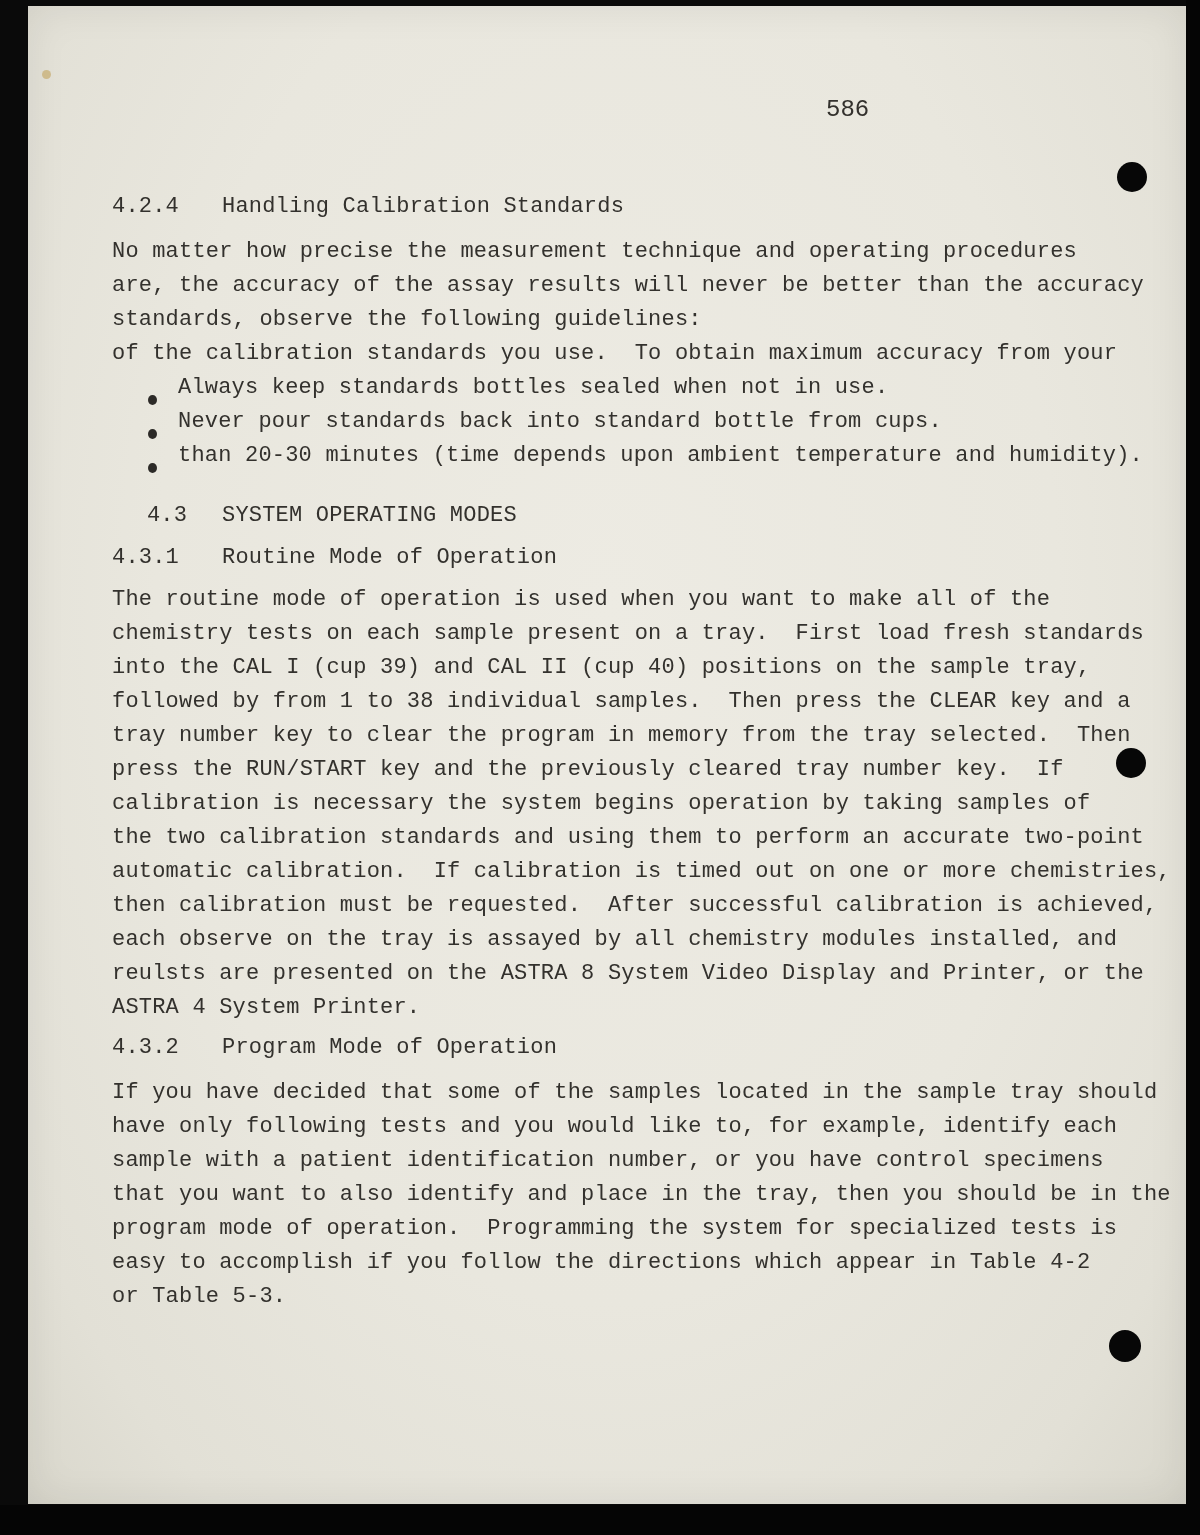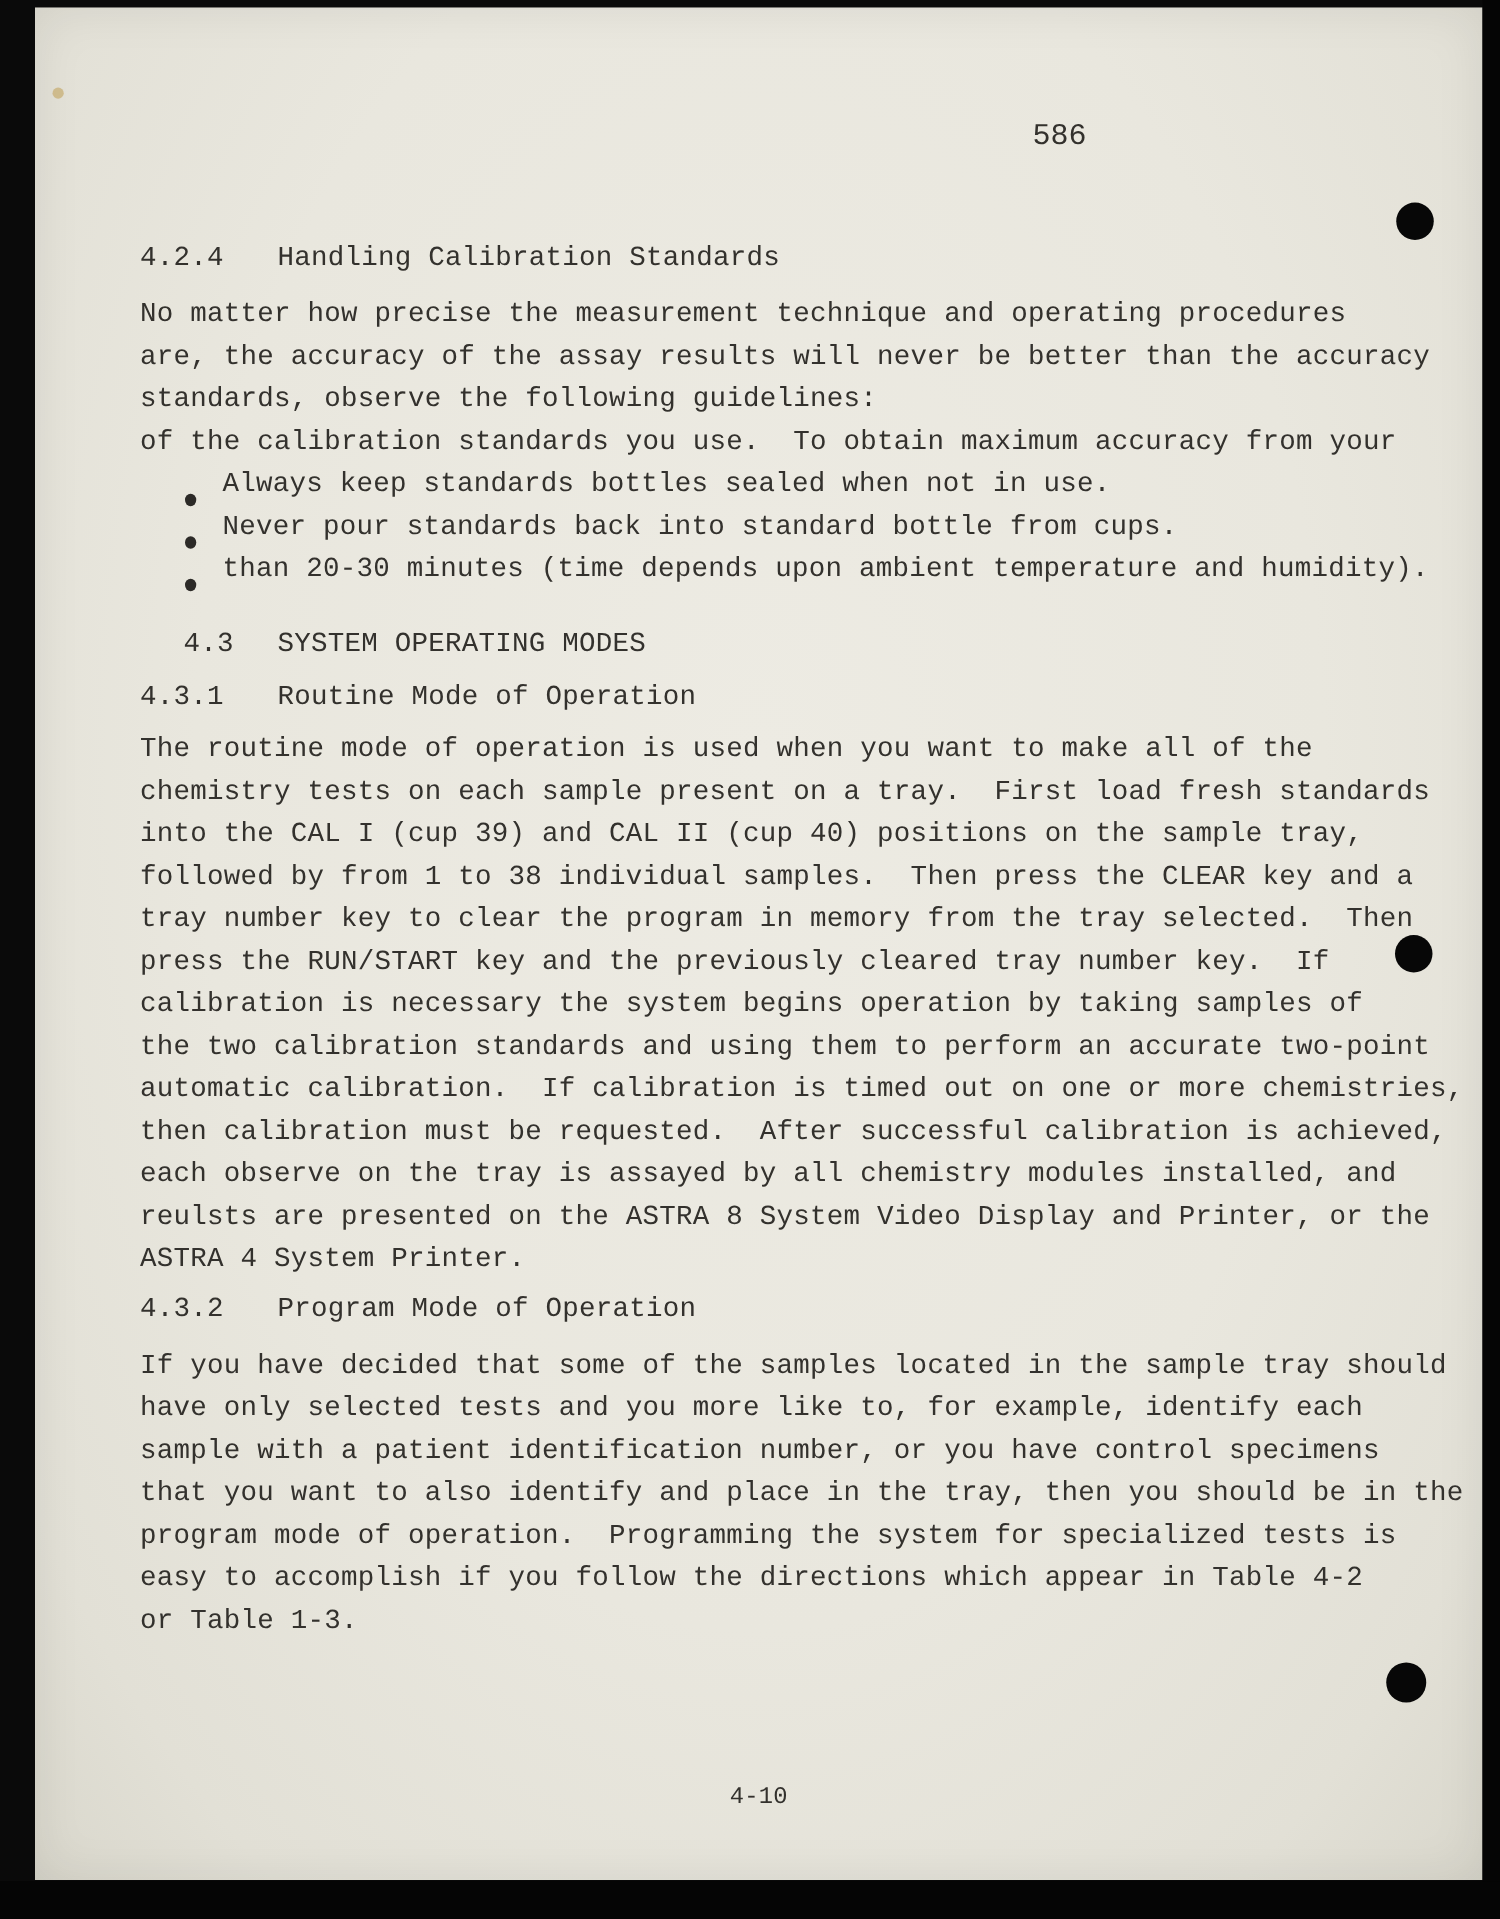--- a/index.html
+++ b/index.html
@@ -189,30 +189,29 @@
         <div class="line">ASTRA 4 System Printer.</div>
       </div>
 
     <div class="heading h-432">
       <span class="sec-num">4.3.2</span>
       <span class="sec-title">Program Mode of Operation</span>
     </div>
 
     <div class="para para-432">
         <div class="line">If you have decided that some of the samples located in the sample tray should</div>
-        <div class="line">have only selected tests and you more like to, for example, identify each</div>
+        <div class="line">have only following tests and you would like to, for example, identify each</div>
         <div class="line">sample with a patient identification number, or you have control specimens</div>
         <div class="line">that you want to also identify and place in the tray, then you should be in the</div>
         <div class="line">program mode of operation.  Programming the system for specialized tests is</div>
         <div class="line">easy to accomplish if you follow the directions which appear in Table 4-2</div>
-        <div class="line">or Table 1-3.</div>
+        <div class="line">or Table 5-3.</div>
       </div>
 
   </div>
 
-  <div class="footer-num">4-10</div>
 </div>
 
 <div class="punch-hole hole-1"></div>
 <div class="punch-hole hole-2"></div>
 <div class="punch-hole hole-3"></div>
 <div class="edge-right"></div>
 <div class="edge-bottom"></div>
 
 </body></html>

